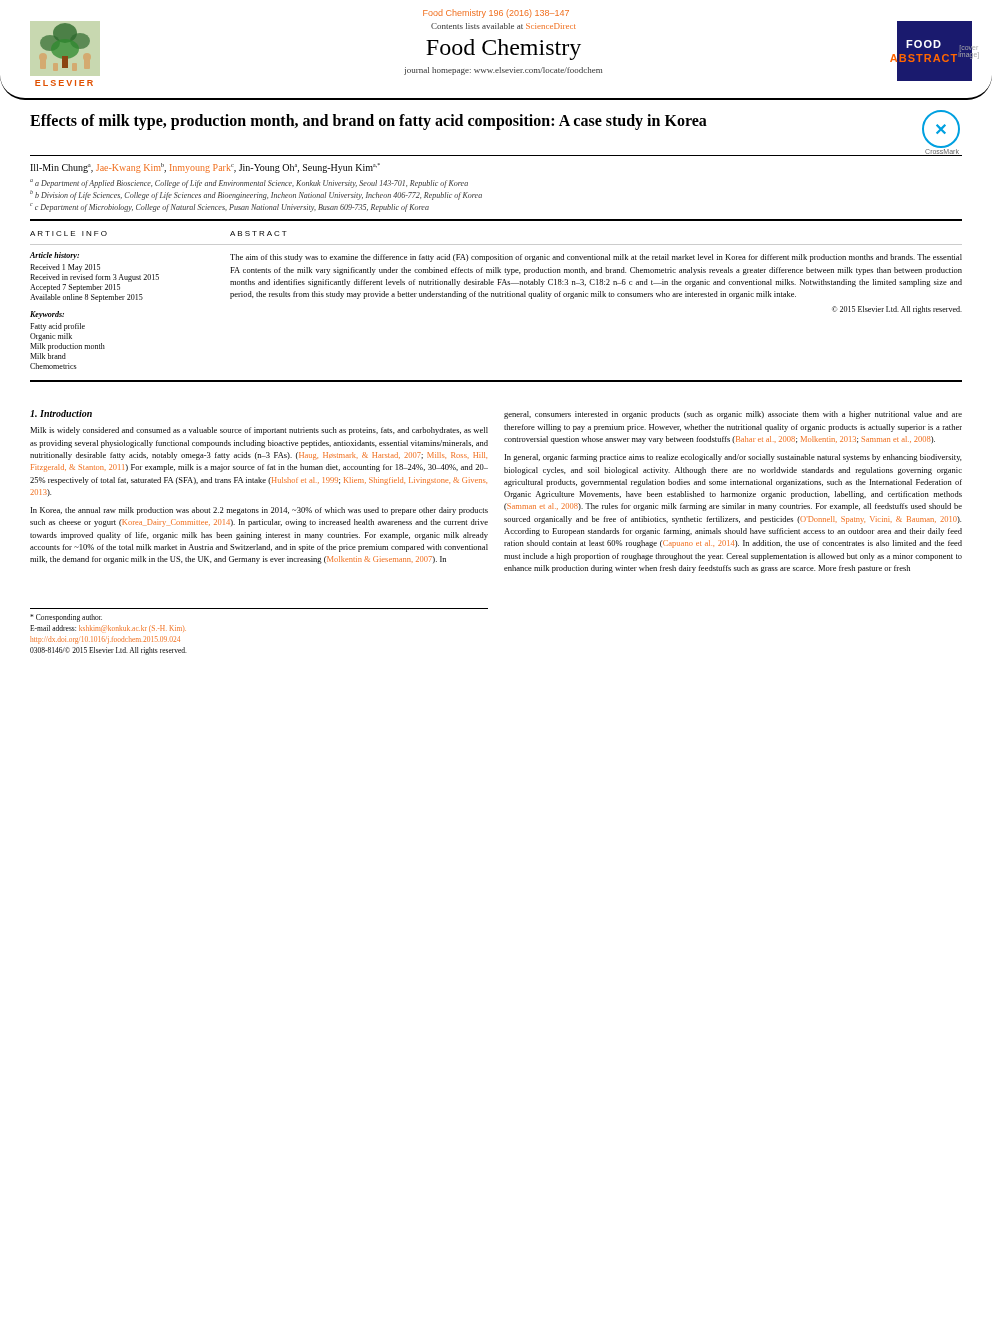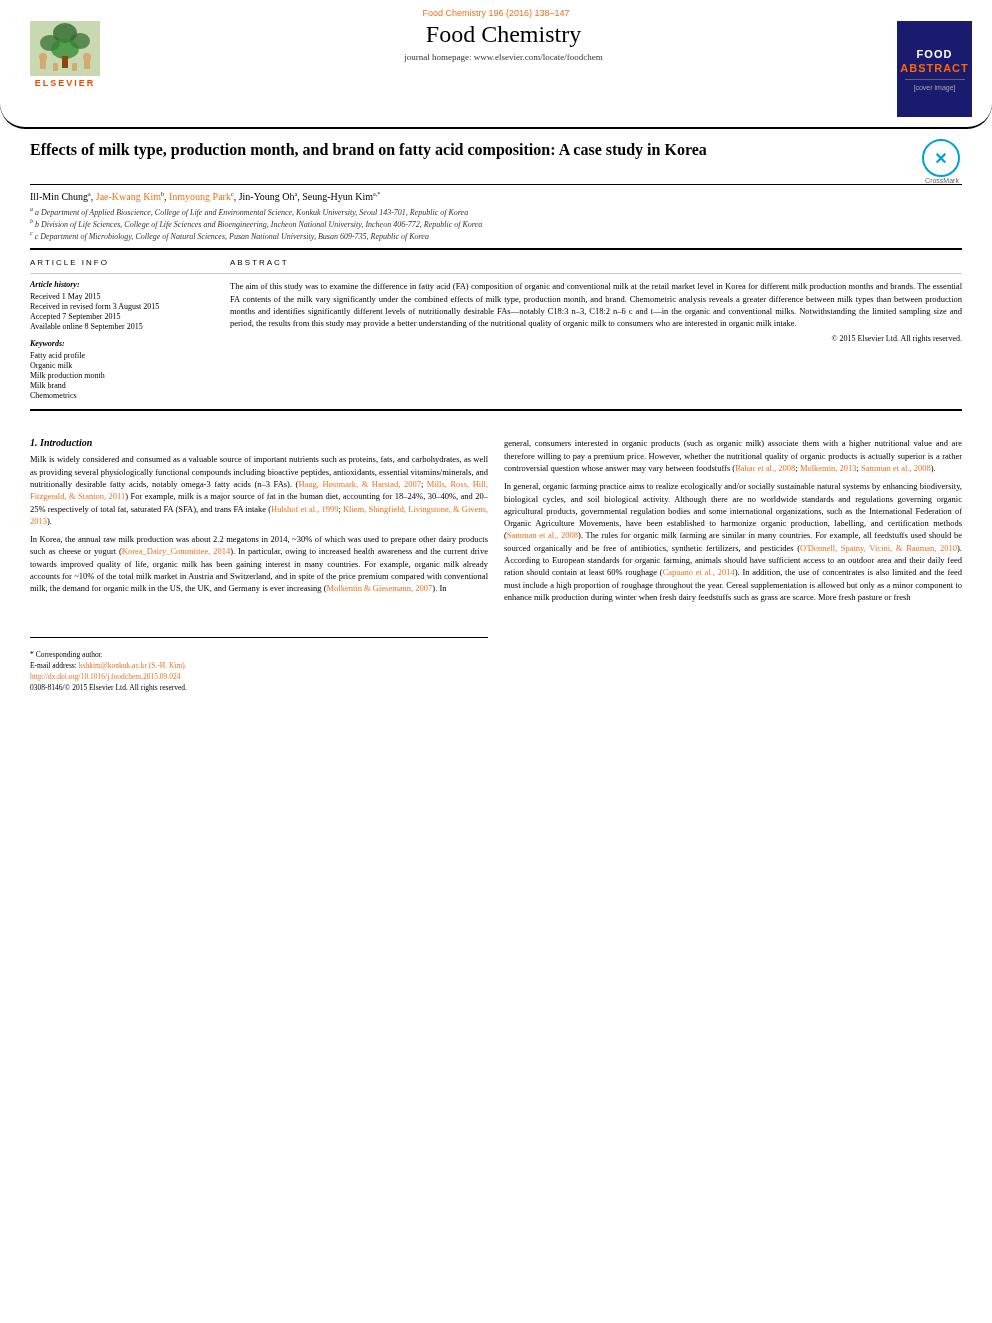--- a/index.html
+++ b/index.html
@@ -74,24 +74,24 @@
       color: #000;
       margin-bottom: 4px;
       font-family: 'Times New Roman', Times, serif;
     }
     .journal-homepage {
       font-size: 9px;
       color: #333;
     }
     .food-chem-badge {
       width: 75px;
-      height: 96px;
+      height: 60px;
       background: #1a1a6e;
       display: flex;
-      flex-direction: column;
+      flex-direction: row;
       align-items: center;
       justify-content: center;
       color: #fff;
       font-family: Arial, sans-serif;
       padding: 5px;
     }
     
     .article-area {
       padding: 10px 30px 10px 30px;
     }
@@ -245,21 +245,21 @@
       line-height: 1.45;
       text-align: justify;
       margin-bottom: 6px;
     }
     .body-para a, .cite-link {
       color: #f07020;
       text-decoration: none;
     }
     .footnote-area {
       border-top: 1px solid #000;
-      padding-top: 12px;
+      padding-top: 4px;
       margin-top: 6px;
     }
     .footnote-line {
       font-size: 7.5px;
       color: #000;
       margin-bottom: 2px;
     }
     .footnote-link {
       color: #f07020;
       text-decoration: none;
@@ -298,20 +298,24 @@
             <circle cx="57" cy="36" r="4" fill="#d4aa70"></circle>
 
             <rect x="23" y="42" width="5" height="8" fill="#d4aa70" rx="1"></rect>
             <rect x="42" y="42" width="5" height="8" fill="#d4aa70" rx="1"></rect>
           </svg>
         </div>
         <div class="elsevier-label">ELSEVIER</div>
       </div>
 
       <div class="journal-center">
+        <div class="science-direct-link">
+          <span>Contents lists available at</span>
+          <a href="#">ScienceDirect</a>
+        </div>
         <div class="journal-title-main">Food Chemistry</div>
         <div class="journal-homepage">
           <span>journal homepage: www.elsevier.com/locate/foodchem</span>
         </div>
       </div>
 
       <div class="food-chem-badge">
         <div style="text-align:center; line-height:1.3;">
           <span style="font-size:11px; font-weight:bold; color:#fff; letter-spacing:1px; display:block;">FOOD</span>
           <span style="font-size:11px; font-weight:bold; color:#ff6600; letter-spacing:1px; display:block;">ABSTRACT</span>

